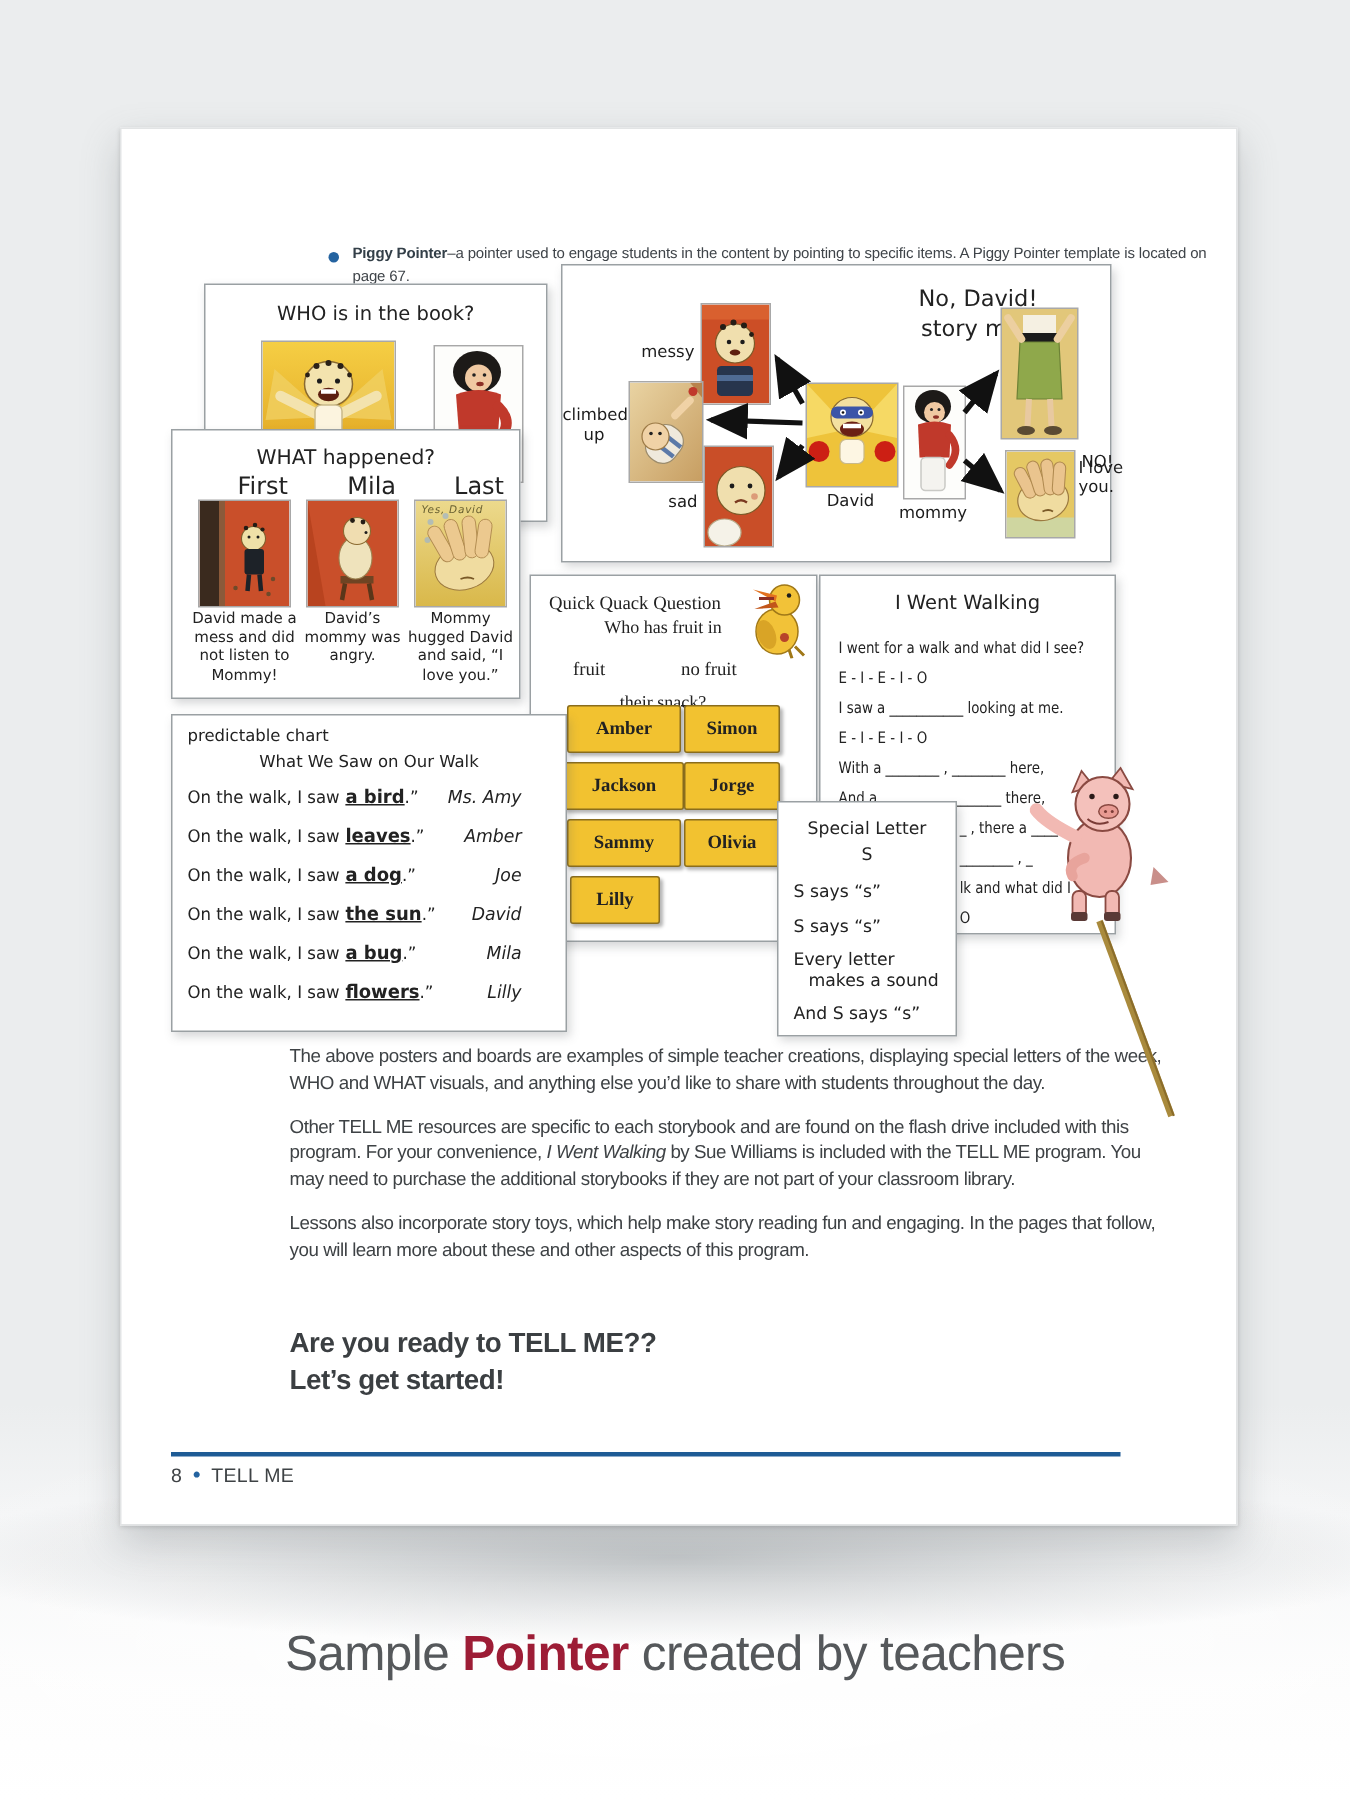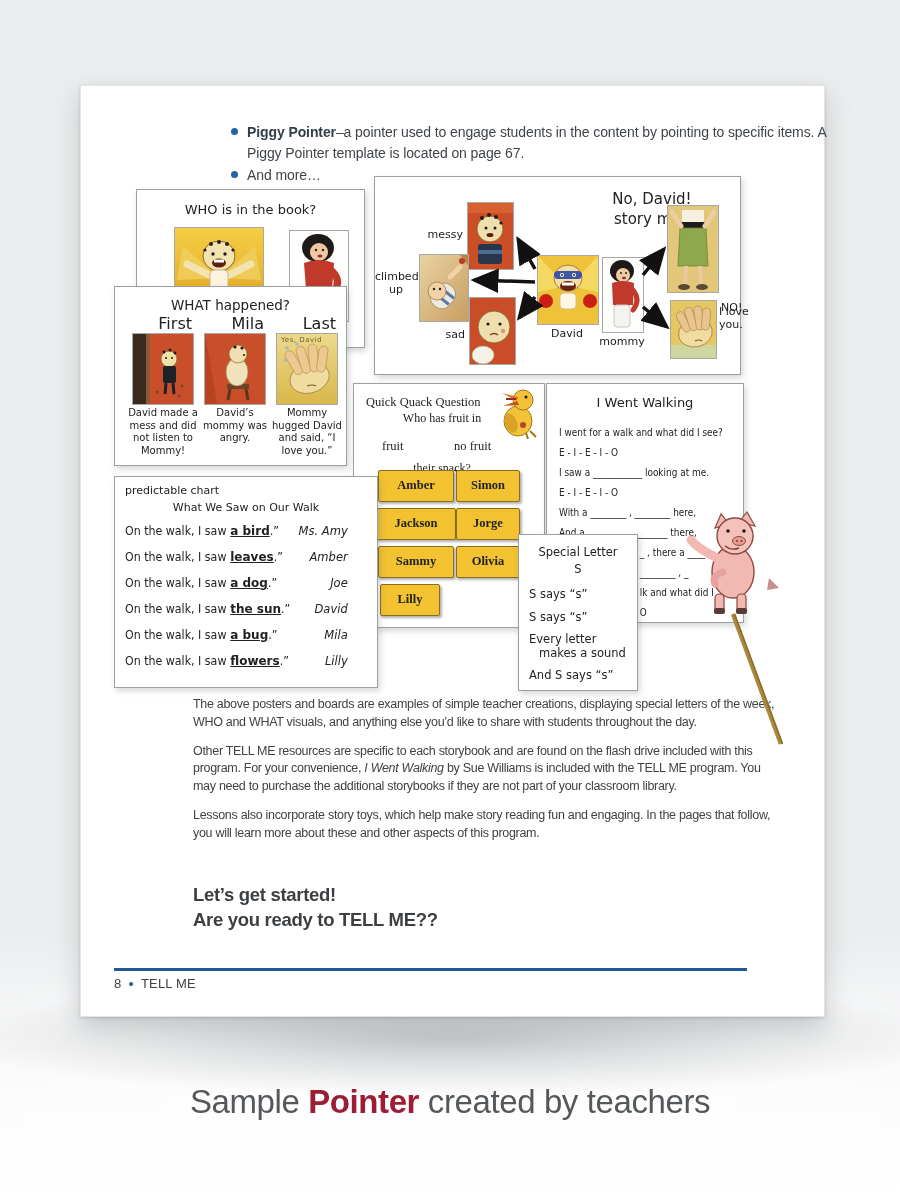--- a/index.html
+++ b/index.html
@@ -6,36 +6,36 @@
   .stage{position:relative;width:900px;height:1200px;overflow:hidden;
     background:linear-gradient(180deg,#ebedee 0%,#ebedee 78%,#f4f5f6 84%,#fdfdfd 94%,#ffffff 100%);
     font-family:"Liberation Sans",sans-serif;}
   .floor-shadow{position:absolute;left:-60px;top:978px;width:1020px;height:120px;border-radius:50%;
     background:radial-gradient(ellipse at center,rgba(150,156,160,.55) 0%,rgba(150,156,160,.18) 45%,rgba(150,156,160,0) 70%);}
   .floor-light{position:absolute;left:-150px;top:930px;width:1200px;height:330px;border-radius:50%;
     background:radial-gradient(ellipse at center,rgba(255,255,255,.95) 0%,rgba(255,255,255,0) 70%);}
   .sheet{position:absolute;left:80px;top:85px;width:743px;height:930px;background:#fff;
     border:1px solid #e2e4e5;box-shadow:0 1px 3px rgba(0,0,0,.15),0 10px 24px rgba(110,116,120,.30);}
   
-  .bullet{position:absolute;left:150px;width:600px;display:flex;gap:9px;font-size:14px;line-height:1.5;color:#3f4449;letter-spacing:-.1px;}
+  .bullet{position:absolute;left:138px;width:600px;display:flex;gap:9px;font-size:10px;line-height:1.5;color:#3f4449;letter-spacing:-.1px;margin-top:40px;}
   .bullet .dot{flex:0 0 7px;width:7px;height:7px;border-radius:50%;background:#2463A0;margin-top:6px;}
   .bullet b{color:#333f48;}
   
   .poster{position:absolute;background:#fff;border:1px solid #9aa0a3;box-shadow:2px 3px 6px rgba(90,95,100,.25);
     font-family:"DejaVu Sans",sans-serif;color:#222;}
   .pimg{position:absolute;border:1px solid #a8a8a8;overflow:hidden;}
   .pimg svg{display:block;width:100%;height:100%;}
   .ctr{text-align:center;}
   
   .who-title{position:absolute;left:0;right:0;top:12px;font-size:13px;}
   
   .what-title{position:absolute;left:0;right:0;top:10px;font-size:13.5px;}
   .what-col{position:absolute;top:27px;font-size:16px;text-align:right;width:58px;}
   .what-cap{position:absolute;top:120px;width:72px;font-size:10px;line-height:1.25;text-align:center;}
-  .yesdavid{position:absolute;left:4px;top:2px;font-size:7px;color:#6b6233;letter-spacing:.5px;}
+  .yesdavid{position:absolute;left:4px;top:2px;font-size:7px;color:#6b6233;font-style:italic;letter-spacing:.5px;}
   
   .sm-title{position:absolute;left:212px;top:12px;width:130px;text-align:center;font-size:15px;line-height:1.35;}
   .sm-label{position:absolute;font-size:11px;color:#1c1c1c;}
   
   .q-title{position:absolute;left:12px;top:11px;font-size:12.5px;}
   .q-q{position:absolute;left:18px;width:140px;text-align:center;font-size:12px;}
   .q-col{position:absolute;top:55px;font-size:12.5px;border-bottom:1.5px solid #222;padding-bottom:16px;}
   .card{position:absolute;height:30px;background:#F2C230;border:1.5px solid #8a6d1d;border-radius:2px;
     box-shadow:1.5px 2px 2.5px rgba(0,0,0,.3);font-weight:bold;font-size:12.5px;text-align:center;line-height:29px;color:#222;}
   
@@ -459,22 +459,22 @@
         <rect x="55" y="102" width="11" height="6" rx="2" fill="#5a3a36"></rect>
       </svg>
     </div>
 
     <div class="bodytext">
       <p>The above posters and boards are examples of simple teacher creations, displaying special letters of the week, WHO and WHAT visuals, and anything else you’d like to share with students throughout the day.</p>
       <p><span>Other TELL ME resources are specific to each storybook and are found on the flash drive included with this program. For your convenience, </span><i>I Went Walking</i><span> by Sue Williams is included with the TELL ME program. You may need to purchase the additional storybooks if they are not part of your classroom library.</span></p>
       <p>Lessons also incorporate story toys, which help make story reading fun and engaging. In the pages that follow, you will learn more about these and other aspects of this program.</p>
     </div>
     <div class="cta">
+      <div>Are you ready to TELL ME??</div>
       <div>Let’s get started!</div>
-      <div>Are you ready to TELL ME??</div>
     </div>
 
     <div class="rule"></div>
     <div class="footer">
       <span>8</span>
       <span class="fdot">•</span>
       <span>TELL ME</span>
     </div>
   </div>
 

